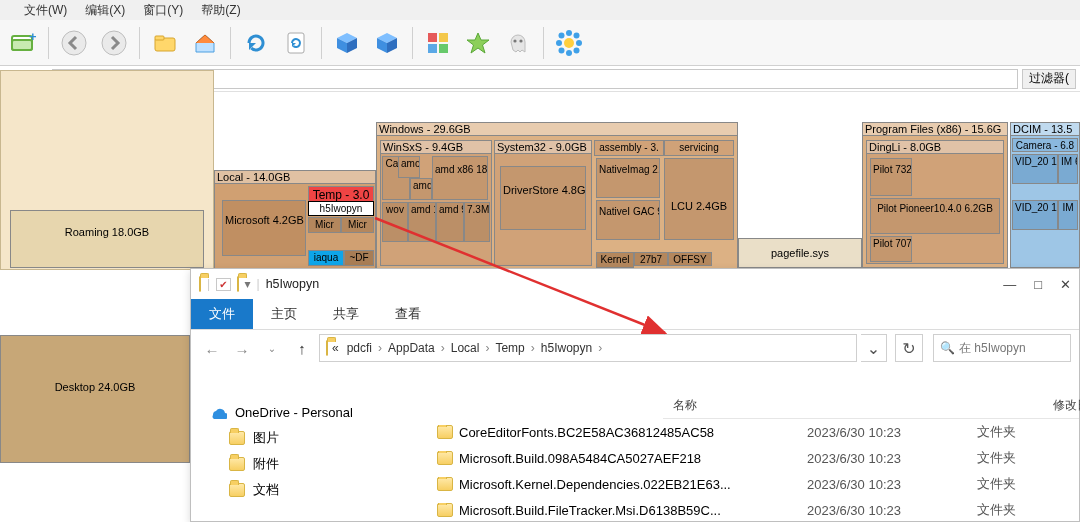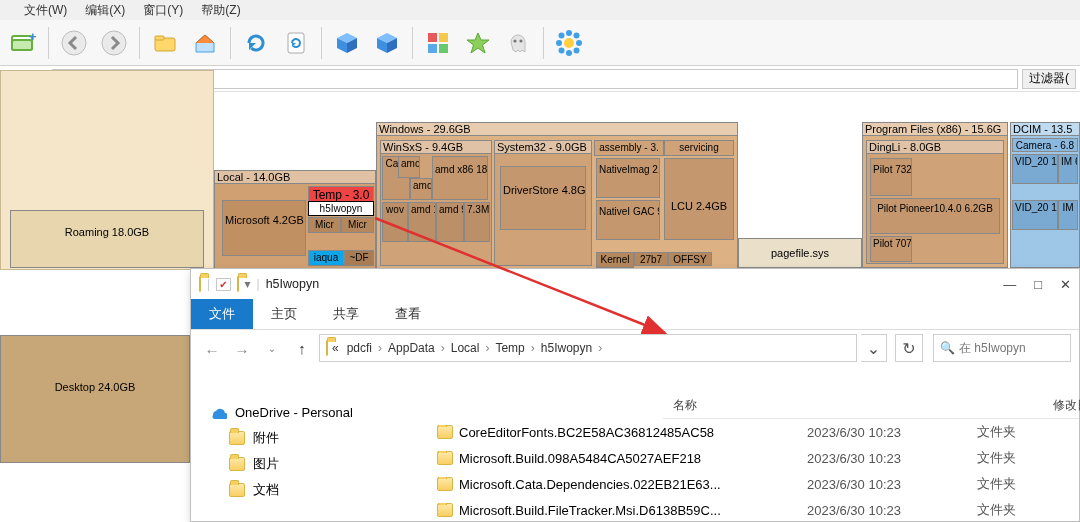--- a/index.html
+++ b/index.html
@@ -403,25 +403,25 @@
 
   <div class="exp-side">
     <div class="side-item">
       <svg width="18" height="18">
           <path d="M4 12a4 4 0 0 1 3-4 5 5 0 0 1 9 2 3 3 0 0 1 0 6H5a3 3 0 0 1 -1-4z" fill="#2f8fe0"></path>
         </svg>
       <span>OneDrive - Personal</span>
     </div>
     <div class="side-item side-sub">
         <span class="fico"></span>
-        <span>附件</span>
+        <span>图片</span>
       </div>
     <div class="side-item side-sub">
         <span class="fico"></span>
-        <span>图片</span>
+        <span>附件</span>
       </div>
     <div class="side-item side-sub">
         <span class="fico"></span>
         <span>文档</span>
       </div>
   </div>
 
   <div class="exp-filesWrap">
     <div class="exp-cols">
       <div class="col" style="flex:0 0 380px">名称</div>
@@ -441,21 +441,21 @@
           <div class="c-name">
             <span class="fico"></span>
             <span>Microsoft.Build.098A5484CA5027AEF218</span>
           </div>
           <div class="c-date">2023/6/30 10:23</div>
           <div class="c-type">文件夹</div>
         </div>
         <div class="file-row">
           <div class="c-name">
             <span class="fico"></span>
-            <span>Microsoft.Cata.Dependencies.022EB21E63...</span>
+            <span>Microsoft.Kernel.Dependencies.022EB21E63...</span>
           </div>
           <div class="c-date">2023/6/30 10:23</div>
           <div class="c-type">文件夹</div>
         </div>
         <div class="file-row">
           <div class="c-name">
             <span class="fico"></span>
             <span>Microsoft.Build.FileTracker.Msi.D6138B59C...</span>
           </div>
           <div class="c-date">2023/6/30 10:23</div>

